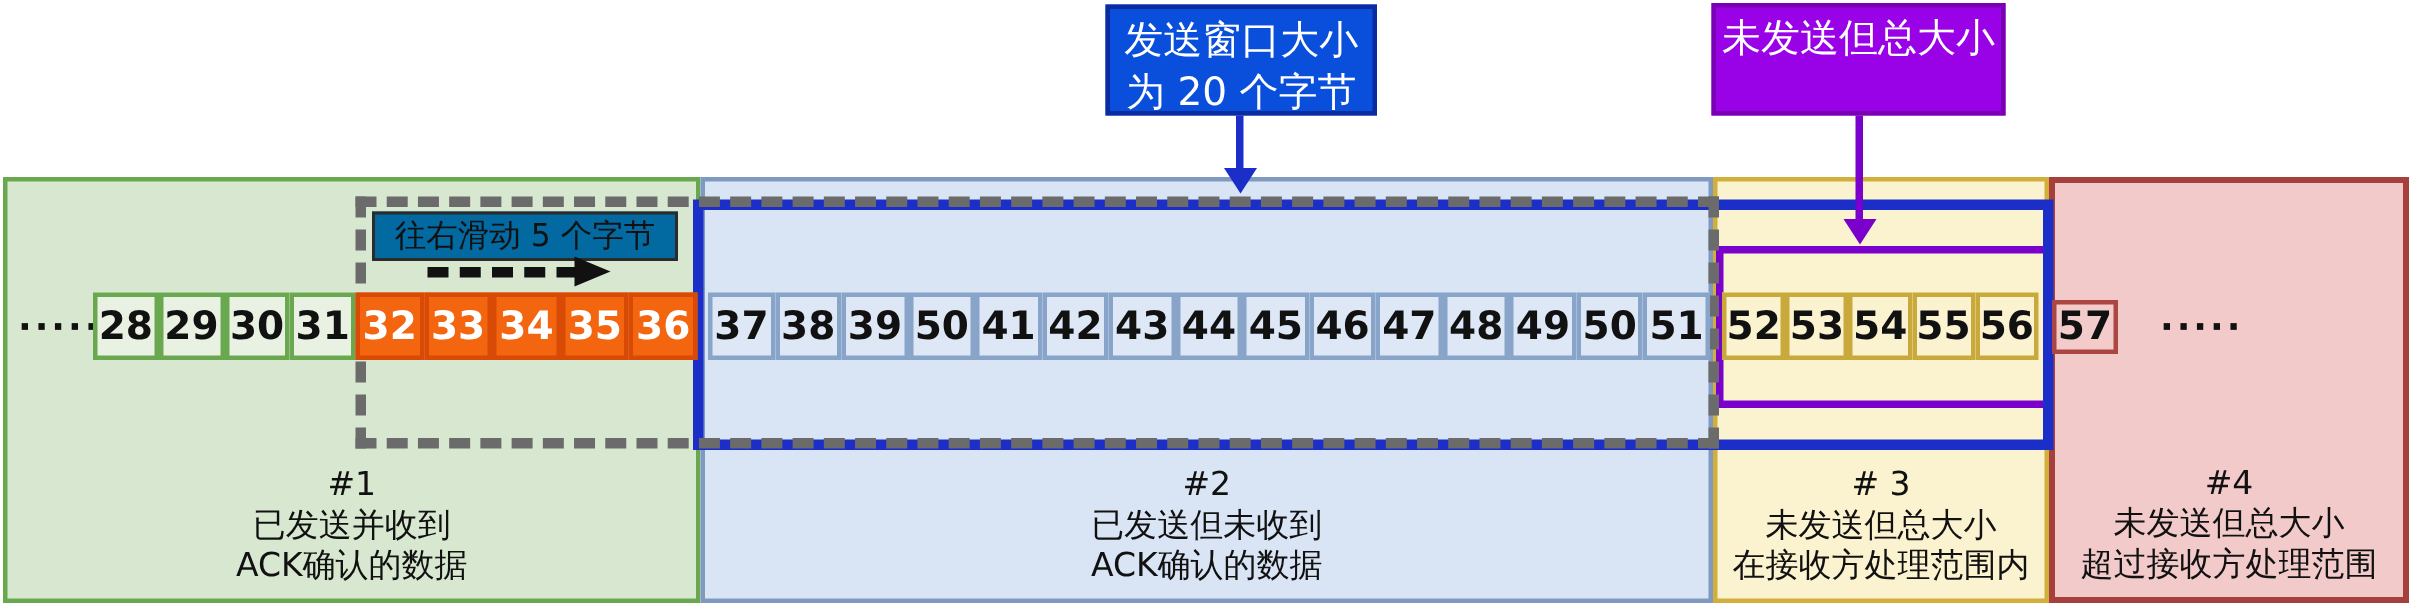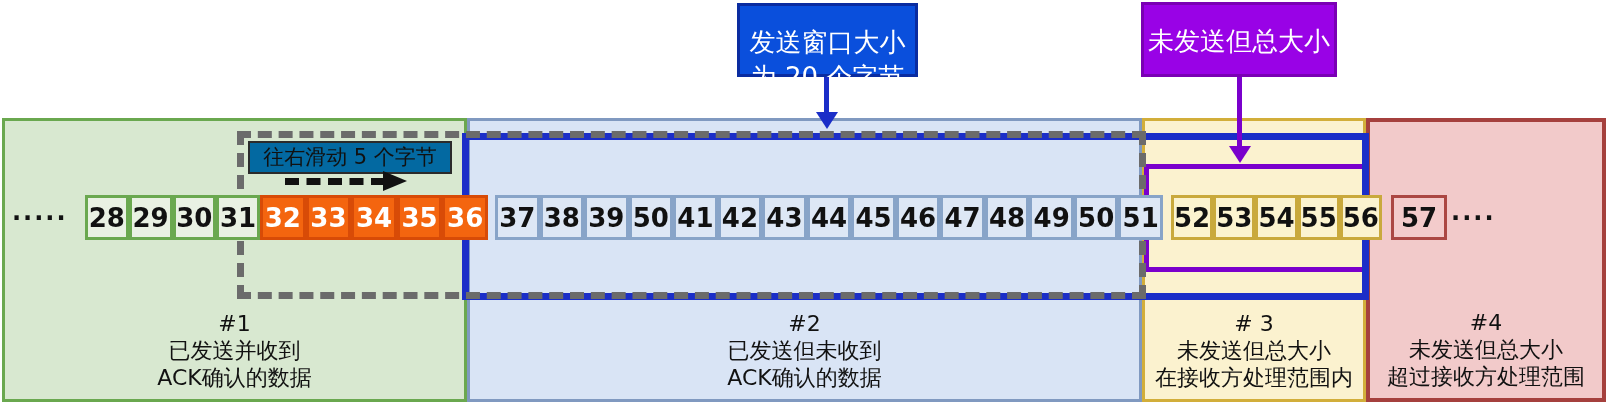--- a/index.html
+++ b/index.html
@@ -17,21 +17,21 @@
 
   
   .avail-window{position:absolute;left:1144px;top:164px;width:223px;height:108px;
                 box-sizing:border-box;border:5px solid #7a00cc;}
   .send-window{position:absolute;left:462px;top:133px;width:907px;height:167px;
                box-sizing:border-box;border:7px solid #1b2ec8;}
   .old-window{position:absolute;left:237px;top:131px;width:909px;height:168px;
               box-sizing:border-box;border:7px dashed #6b6b6b;}
 
   
-  .byte-row{position:absolute;top:195px;height:45px;display:flex;box-sizing:border-box;margin-left:23px;}
+  .byte-row{position:absolute;top:195px;height:45px;display:flex;box-sizing:border-box;}
   .byte-box{flex:1;display:flex;align-items:center;justify-content:center;
             box-sizing:border-box;border:3px solid;font-size:26px;font-weight:bold;color:#111;}
   .cat-acked  .byte-box{background:#e9f1e3;border-color:#6aa84f;}
   .cat-slid   .byte-box{background:#f4650f;border-color:#d84b07;color:#ffffff;}
   .cat-unacked.byte-box, .cat-unacked .byte-box{background:#dde7f5;border-color:#88a4c8;text-align:center;}
   .cat-usable .byte-box{background:#fbf3cf;border-color:#c9a93c;}
   .cat-beyond .byte-box{background:#f3cbcb;border-color:#ab4743;}
 
   .dots{position:absolute;top:204px;font-size:24px;font-weight:bold;color:#111;letter-spacing:2px;}
   .dots-left{left:12px;}
@@ -42,21 +42,21 @@
                box-sizing:border-box;background:#0369a1;border:2px solid #2b2b2b;
                color:#111;font-size:21px;line-height:29px;text-align:center;}
   .slide-arrow-dash{position:absolute;left:285px;top:178px;width:100px;height:0;
                     border-top:7px dashed #111;}
   .slide-arrow-head{position:absolute;left:383px;top:171px;width:0;height:0;
                     border-top:10px solid transparent;border-bottom:10px solid transparent;
                     border-left:24px solid #111;}
 
   
   .toplabel{position:absolute;box-sizing:border-box;color:#fff;text-align:center;
-            font-size:26px;line-height:35px;padding-top:19px;}
+            font-size:26px;line-height:35px;padding-top:4px;}
   .toplabel-send {left:737px;top:3px;width:181px;height:74px;background:#0a4fdc;border:3px solid #0a2ca0;}
   .toplabel-avail{left:1141px;top:2px;width:196px;height:75px;background:#9902e6;border:3px solid #7a00b4;}
 
   .arrow-shaft{position:absolute;width:5px;}
   .shaft-blue  {left:824px;top:77px;height:38px;background:#1b2ec8;}
   .shaft-purple{left:1237px;top:77px;height:72px;background:#7a00cc;}
   .arrow-head{position:absolute;width:0;height:0;
               border-left:11px solid transparent;border-right:11px solid transparent;}
   .head-blue  {left:816px;top:112px;border-top:17px solid #1b2ec8;}
   .head-purple{left:1229px;top:146px;border-top:17px solid #7a00cc;}
@@ -148,16 +148,16 @@
       <div class="byte-box">50</div>
       <div class="byte-box">51</div>
     </div>
     <div class="byte-row cat-usable" style="left: 1148px; width: 178px;">
       <div class="byte-box">52</div>
       <div class="byte-box">53</div>
       <div class="byte-box">54</div>
       <div class="byte-box">55</div>
       <div class="byte-box">56</div>
     </div>
-    <div class="byte-row cat-beyond" style="left: 1368px; width: 56px;">
+    <div class="byte-row cat-beyond" style="left: 1368px; width: 44px; align-items: center;">
       <div class="byte-box">57</div>
     </div>
   </div>
 
 </body></html>

